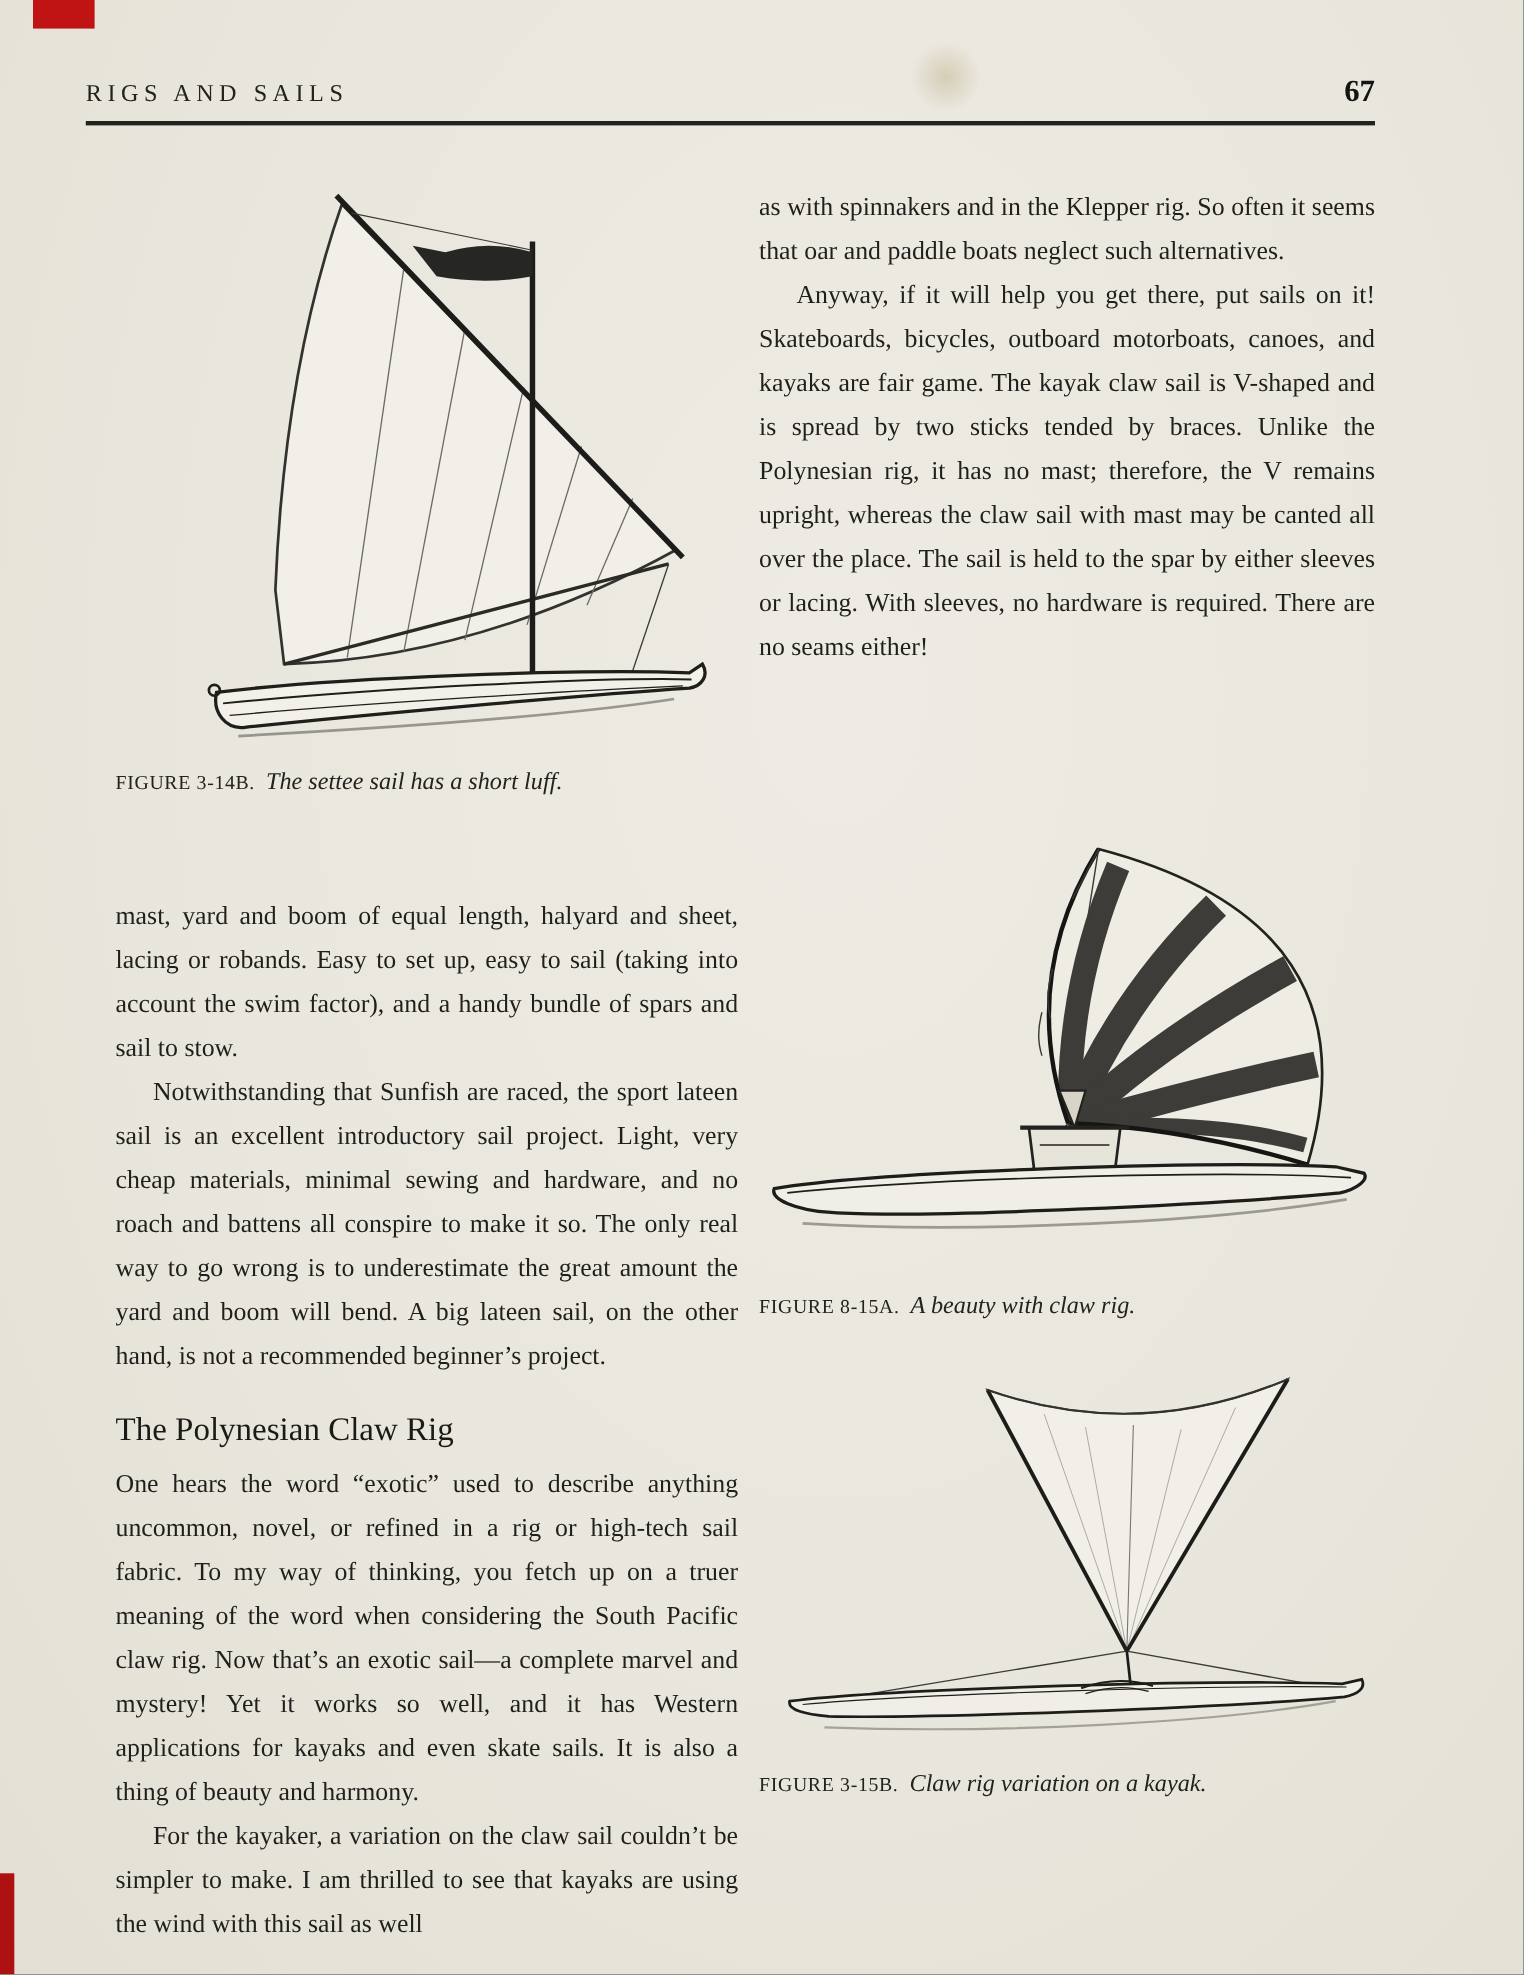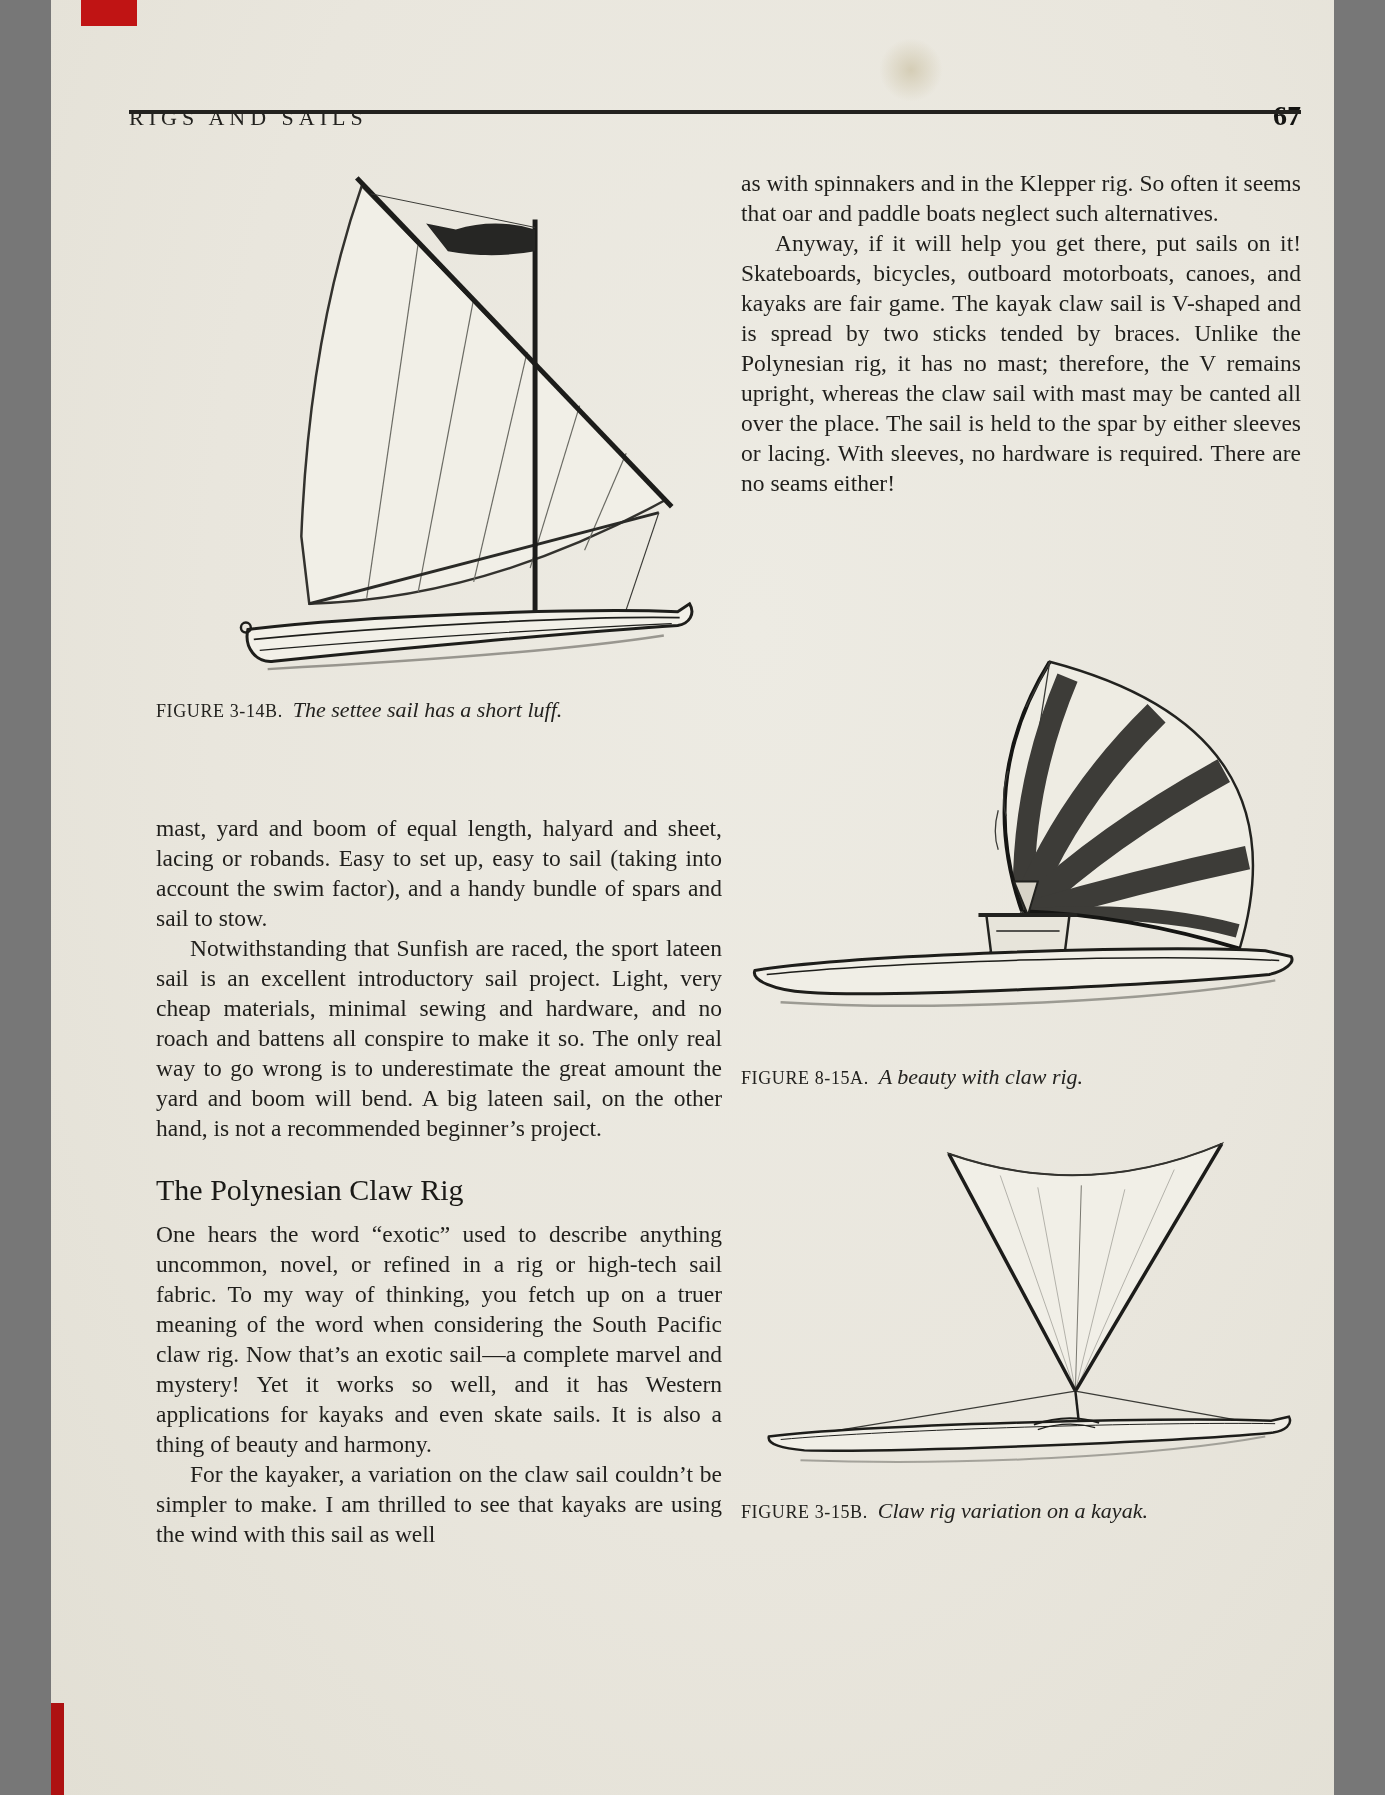--- a/index.html
+++ b/index.html
@@ -1,44 +1,44 @@
 <!DOCTYPE html>
 <html><head>
 <meta charset="utf-8">
 <style>
   html,body { margin:0; padding:0; background:#777; }
   .page {
     position:relative;
-    width:1283px; height:1795px;
+    width:1385px; height:1795px;
     margin:0 auto;
     background:
       radial-gradient(ellipse at 55% 35%, #edebe3 0%, #e9e6dd 55%, #e2dfd4 100%);
     font-family:"Liberation Serif","DejaVu Serif",serif;
     color:#1f1e1b;
     overflow:hidden;
   }
 
   
   .artifact-top { position:absolute; left:30px; top:0; width:56px; height:26px; background:#c01414; }
   .artifact-bottom { position:absolute; left:0; top:1703px; width:13px; height:92px; background:#ad1111; }
   .stain { position:absolute; left:828px; top:38px; width:64px; height:64px; border-radius:50%;
            background:radial-gradient(circle, rgba(205,196,168,.75) 0%, rgba(205,196,168,0) 70%); }
 
   
   .page-header { position:absolute; top:68px; left:78px; width:1172px;
                  display:flex; justify-content:space-between; align-items:baseline; }
   .running-title { font-size:22px; letter-spacing:5px; color:#23221f; }
-  .page-number { font-size:28px; font-weight:bold; color:#141412;margin-top:32px; }
+  .page-number { font-size:28px; font-weight:bold; color:#141412; }
   .header-rule { position:absolute; top:110px; left:78px; width:1172px; height:4px; background:#23221f; }
 
   
   .col-left  { position:absolute; left:78px;  top:152px; width:566px;margin-left:27px; }
   .col-right { position:absolute; left:690px; top:168px; width:560px; }
 
-  .body-text { font-size:23.5px; line-height:30px; text-align:justify; margin:0; color:#201f1c; }
+  .body-text { font-size:23.5px; line-height:40px; text-align:justify; margin:0; color:#201f1c; }
   .indent { text-indent:34px; }
 
   figure { margin:0; padding:0; }
   .fig-img { display:block; }
   figcaption { margin-top:14px; font-size:22px; color:#23221f; }
   .fig-label { font-size:18px; letter-spacing:.6px; margin-right:10px; }
   .fig-text  { font-style:italic; }
 
   .figure-314b { margin:16px 0 90px 0; }
   .figure-315a { margin-top:112px; }

